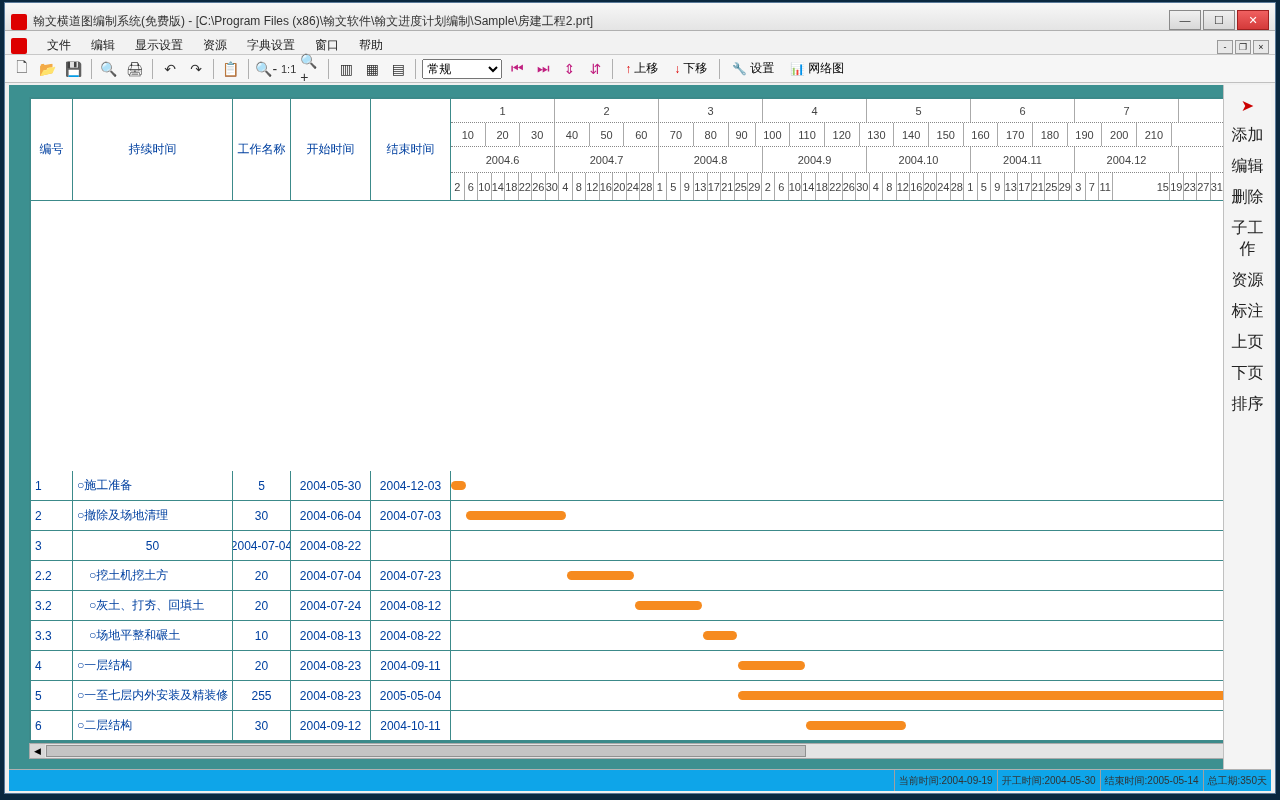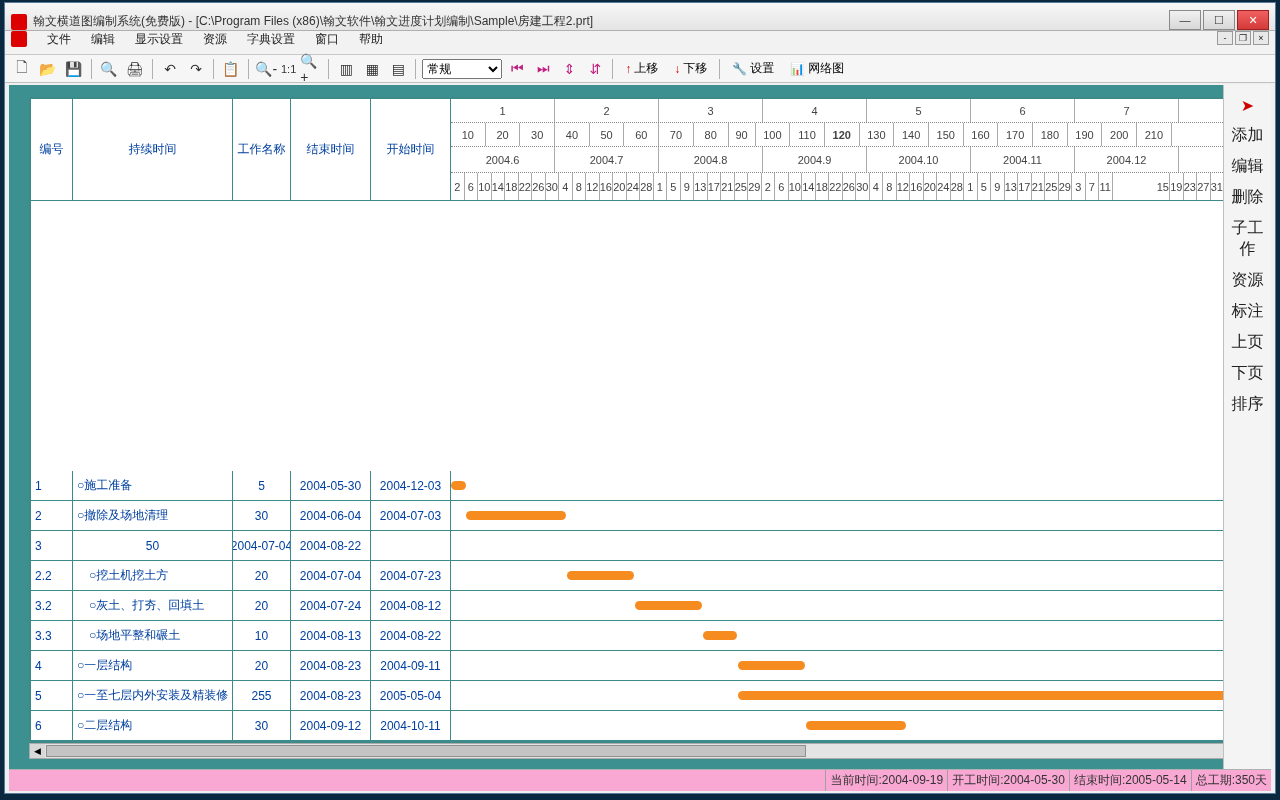--- a/index.html
+++ b/index.html
@@ -4,21 +4,21 @@
 <style>
   * { box-sizing: border-box; margin: 0; padding: 0; font-family: "Microsoft YaHei", SimSun, sans-serif; }
   body { background: #0a2840; overflow: hidden; width: 1280px; height: 800px; }
   .window { position: absolute; top: 2px; left: 4px; right: 4px; bottom: 6px; background: #f0f0f0; border: 1px solid #5a7a9a; }
   .titlebar { height: 28px; background: linear-gradient(#f7f7f7, #e4e4e4); display: flex; align-items: flex-end; padding: 0 6px; border-bottom: 1px solid #b0b0b0; font-size: 12px; color: #333; }
   .titlebar .app-icon { width: 16px; height: 16px; margin-right: 6px; background: #d00; display: inline-block; border-radius: 2px; position: relative; }
   .titlebar .title { flex: 1; white-space: nowrap; overflow: hidden; }
   .winbtns { display: flex; gap: 2px; }
   .winbtn { width: 32px; height: 20px; border: 1px solid #8a8a8a; background: linear-gradient(#f0f0f0,#d8d8d8); display: flex; align-items: center; justify-content: center; font-size: 11px; cursor: pointer; }
   .winbtn.close { background: linear-gradient(#f06060,#d43a3a); color: #fff; border-color: #a02020; }
-  .menubar { height: 24px; background: #f2f2f2; display: flex; align-items: flex-start; padding: 0 6px; border-bottom: 1px solid #c8c8c8; font-size: 12px; color: #222; }
+  .menubar { height: 24px; background: #f2f2f2; display: flex; align-items: flex-end; padding: 0 6px; border-bottom: 1px solid #c8c8c8; font-size: 12px; color: #222; }
   .menubar .app-icon { width: 16px; height: 16px; margin-right: 10px; background: #d00; display: inline-block; border-radius: 2px; }
   .menubar .mitem { padding: 2px 10px; cursor: pointer; }
   .mdi-ctrls { display: flex; gap: 2px; margin-left: auto; }
   .mdi-ctrls .mdibtn { width: 16px; height: 14px; border: 1px solid #999; background: #e8e8e8; font-size: 9px; display: flex; align-items: center; justify-content: center; cursor: pointer; }
   .toolbar { height: 28px; background: #f6f6f6; border-bottom: 1px solid #c0c0c0; display: flex; align-items: center; padding: 2px 6px; gap: 4px; font-size: 12px; }
   .tbtn { width: 22px; height: 22px; display: flex; align-items: center; justify-content: center; font-size: 14px; color: #333; cursor: pointer; }
   .tsep { width: 1px; height: 20px; background: #b0b0b0; margin: 0 2px; }
   .toolbar select { height: 20px; font-size: 12px; width: 80px; }
   .tlabel { display: flex; align-items: center; gap: 3px; padding: 0 6px; cursor: pointer; font-size: 12px; }
   .arrowup { color: #d00; font-weight: bold; }
@@ -45,21 +45,21 @@
   .bar.summary::after { right:0; border-left:6px solid transparent; }
   .vscroll { position: absolute; top: 12px; right: 10px; bottom: 26px; width: 16px; background: #e4e4e4; border: 1px solid #aaa; }
   .vscroll .thumb { position: absolute; left: 1px; right: 1px; top: 16px; height: 40px; background: #c4c4c4; border: 1px solid #909090; }
   .vscroll .arr { position: absolute; left: 0; right: 0; height: 15px; background: #d8d8d8; display: flex; align-items: center; justify-content: center; font-size: 9px; }
   .hscroll { position: absolute; left: 20px; right: 26px; bottom: 10px; height: 16px; background: #e4e4e4; border: 1px solid #aaa; }
   .hscroll .thumb { position: absolute; top: 1px; bottom: 1px; left: 16px; width: 760px; background: #c4c4c4; border: 1px solid #909090; }
   .hscroll .arr { position: absolute; top: 0; bottom: 0; width: 15px; background: #d8d8d8; display: flex; align-items: center; justify-content: center; font-size: 9px; }
   .sidepanel { position: absolute; top: 82px; right: 4px; width: 48px; bottom: 24px; background: #f4f4f4; border-left: 1px solid #c0c0c0; padding: 6px 2px; }
   .sidepanel .sitem { font-size: 16px; text-align: center; padding: 5px 0; cursor: pointer; color: #222; }
   .sidepanel .sicon { color: #c00; font-size: 16px; }
-  .statusbar { position: absolute; left: 4px; right: 4px; bottom: 2px; height: 22px; background: #f9a8d4; border-top: 1px solid #b0b0b0; display: flex; align-items: center; font-size: 12px; color: #333; }
+  .statusbar { position: absolute; left: 4px; right: 4px; bottom: 2px; height: 22px; background: #0ea5e9; border-top: 1px solid #b0b0b0; display: flex; align-items: center; font-size: 10px; color: #333; }
   .statusbar .spacer { flex: 1; }
   .statusbar .scell { border-left: 1px solid #a0a0a0; padding: 0 4px; height: 100%; display: flex; align-items: center; }
   .scroll-chunk { position:absolute; right:10px; bottom:10px; width:16px; height:16px; background:#e8e8e8; border:1px solid #aaa;}
 </style>
 </head>
 <body>
 
 <div class="window">
   <div class="titlebar">
     <span class="app-icon"></span>
@@ -121,22 +121,22 @@
     <span class="tlabel">📊<span>网络图</span></span>
   </div>
 
   <div class="workspace">
     <div class="chart-wrap">
       <div class="chart-inner">
         <div class="gantt">
           <div class="hdr">编号</div>
           <div class="hdr">持续时间</div>
           <div class="hdr">工作名称</div>
+          <div class="hdr">开始时间</div>
           <div class="hdr">结束时间</div>
-          <div class="hdr">开始时间</div>
           <div class="timeline-hdr">
             <div class="scale-row" id="scale1" style="top:0;height:24px">
                 <div class="scale-cell" style="width: 104px;">1</div>
                 <div class="scale-cell" style="width: 104px;">2</div>
                 <div class="scale-cell" style="width: 104px;">3</div>
                 <div class="scale-cell" style="width: 104px;">4</div>
                 <div class="scale-cell" style="width: 104px;">5</div>
                 <div class="scale-cell" style="width: 104px;">6</div>
                 <div class="scale-cell" style="width: 104px;">7</div>
               </div>
@@ -145,21 +145,21 @@
                 <div class="scale-cell" style="width: 34.7px;">20</div>
                 <div class="scale-cell" style="width: 34.7px;">30</div>
                 <div class="scale-cell" style="width: 34.7px;">40</div>
                 <div class="scale-cell" style="width: 34.7px;">50</div>
                 <div class="scale-cell" style="width: 34.7px;">60</div>
                 <div class="scale-cell" style="width: 34.7px;">70</div>
                 <div class="scale-cell" style="width: 34.7px;">80</div>
                 <div class="scale-cell" style="width: 27px;">90</div>
                 <div class="scale-cell" style="width: 34.7px;">100</div>
                 <div class="scale-cell" style="width: 34.7px;">110</div>
-                <div class="scale-cell" style="width: 34.7px; font-weight: bold;">120</div>
+                <div class="scale-cell" style="width: 34.7px;">120</div>
                 <div class="scale-cell" style="width: 34.7px;">130</div>
                 <div class="scale-cell" style="width: 34.7px;">140</div>
                 <div class="scale-cell" style="width: 34.7px;">150</div>
                 <div class="scale-cell" style="width: 34.7px;">160</div>
                 <div class="scale-cell" style="width: 34.7px;">170</div>
                 <div class="scale-cell" style="width: 34.7px;">180</div>
                 <div class="scale-cell" style="width: 34.7px;">190</div>
                 <div class="scale-cell" style="width: 34.7px;">200</div>
                 <div class="scale-cell" style="width: 34.7px;">210</div>
               </div>

